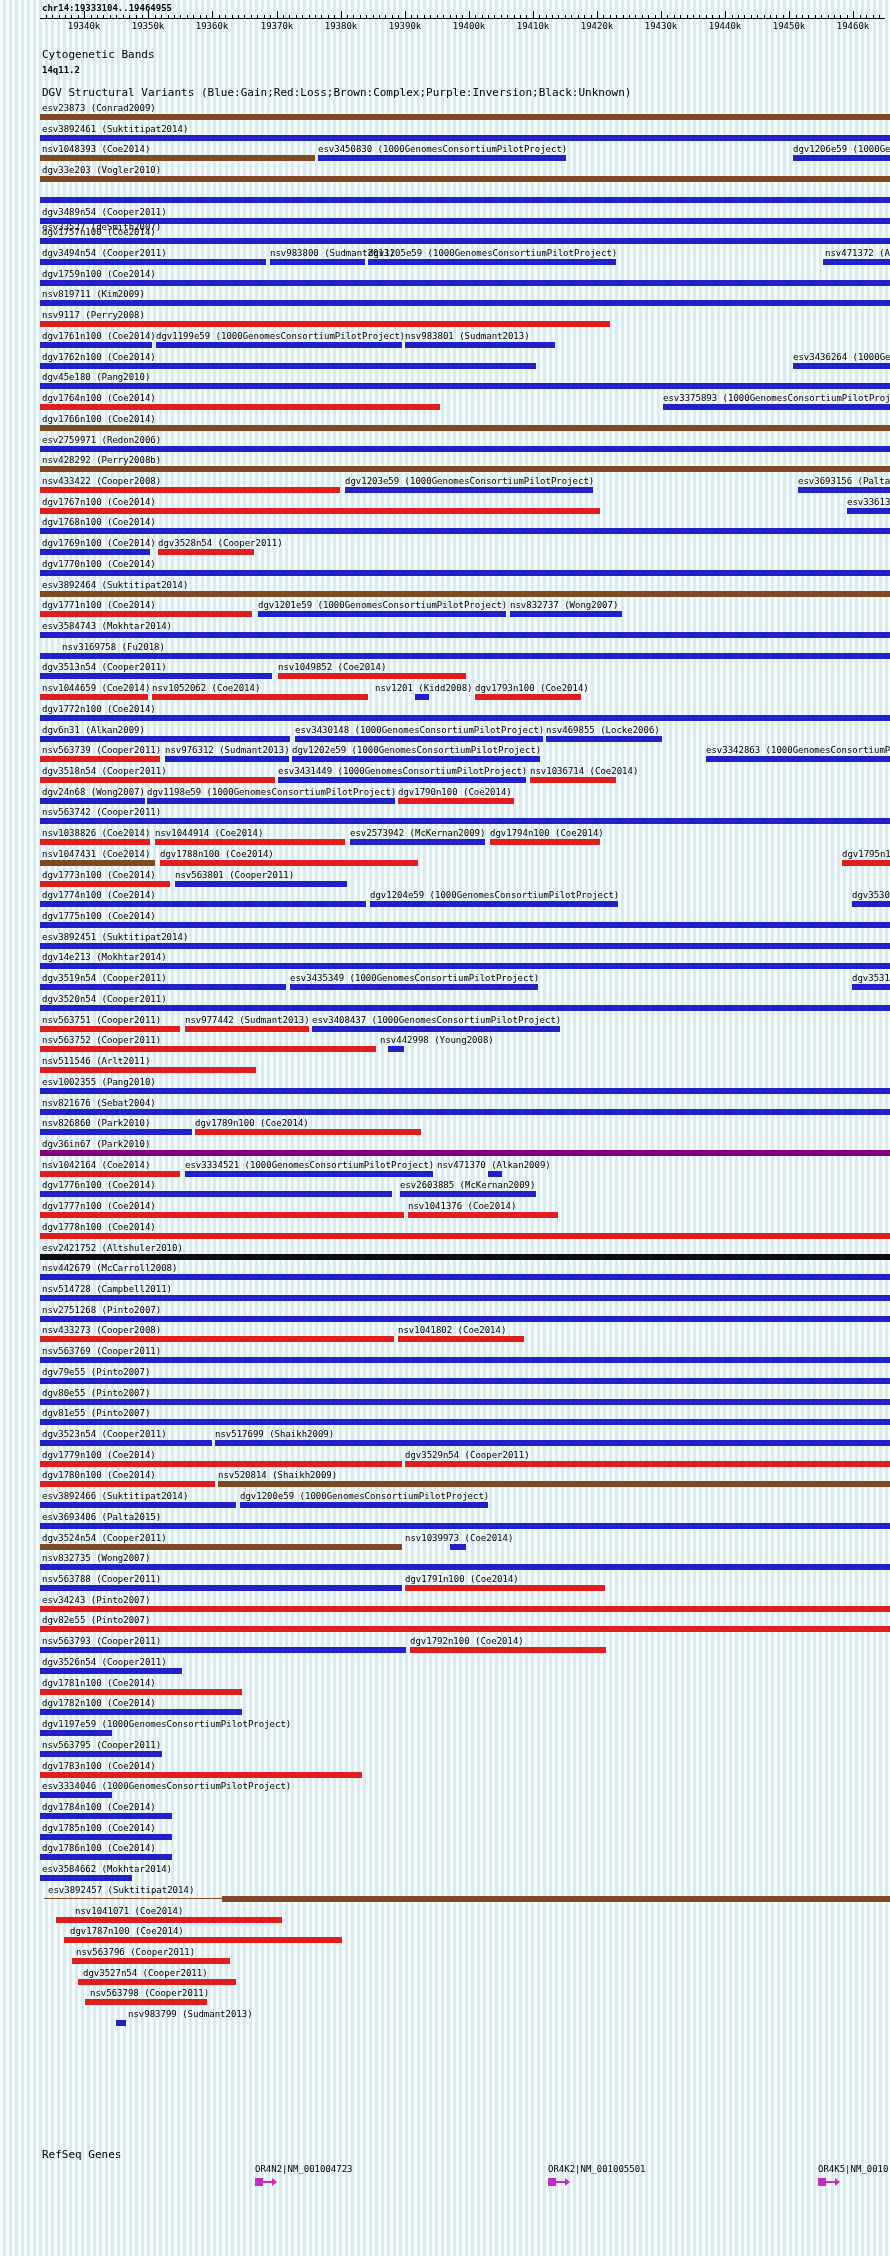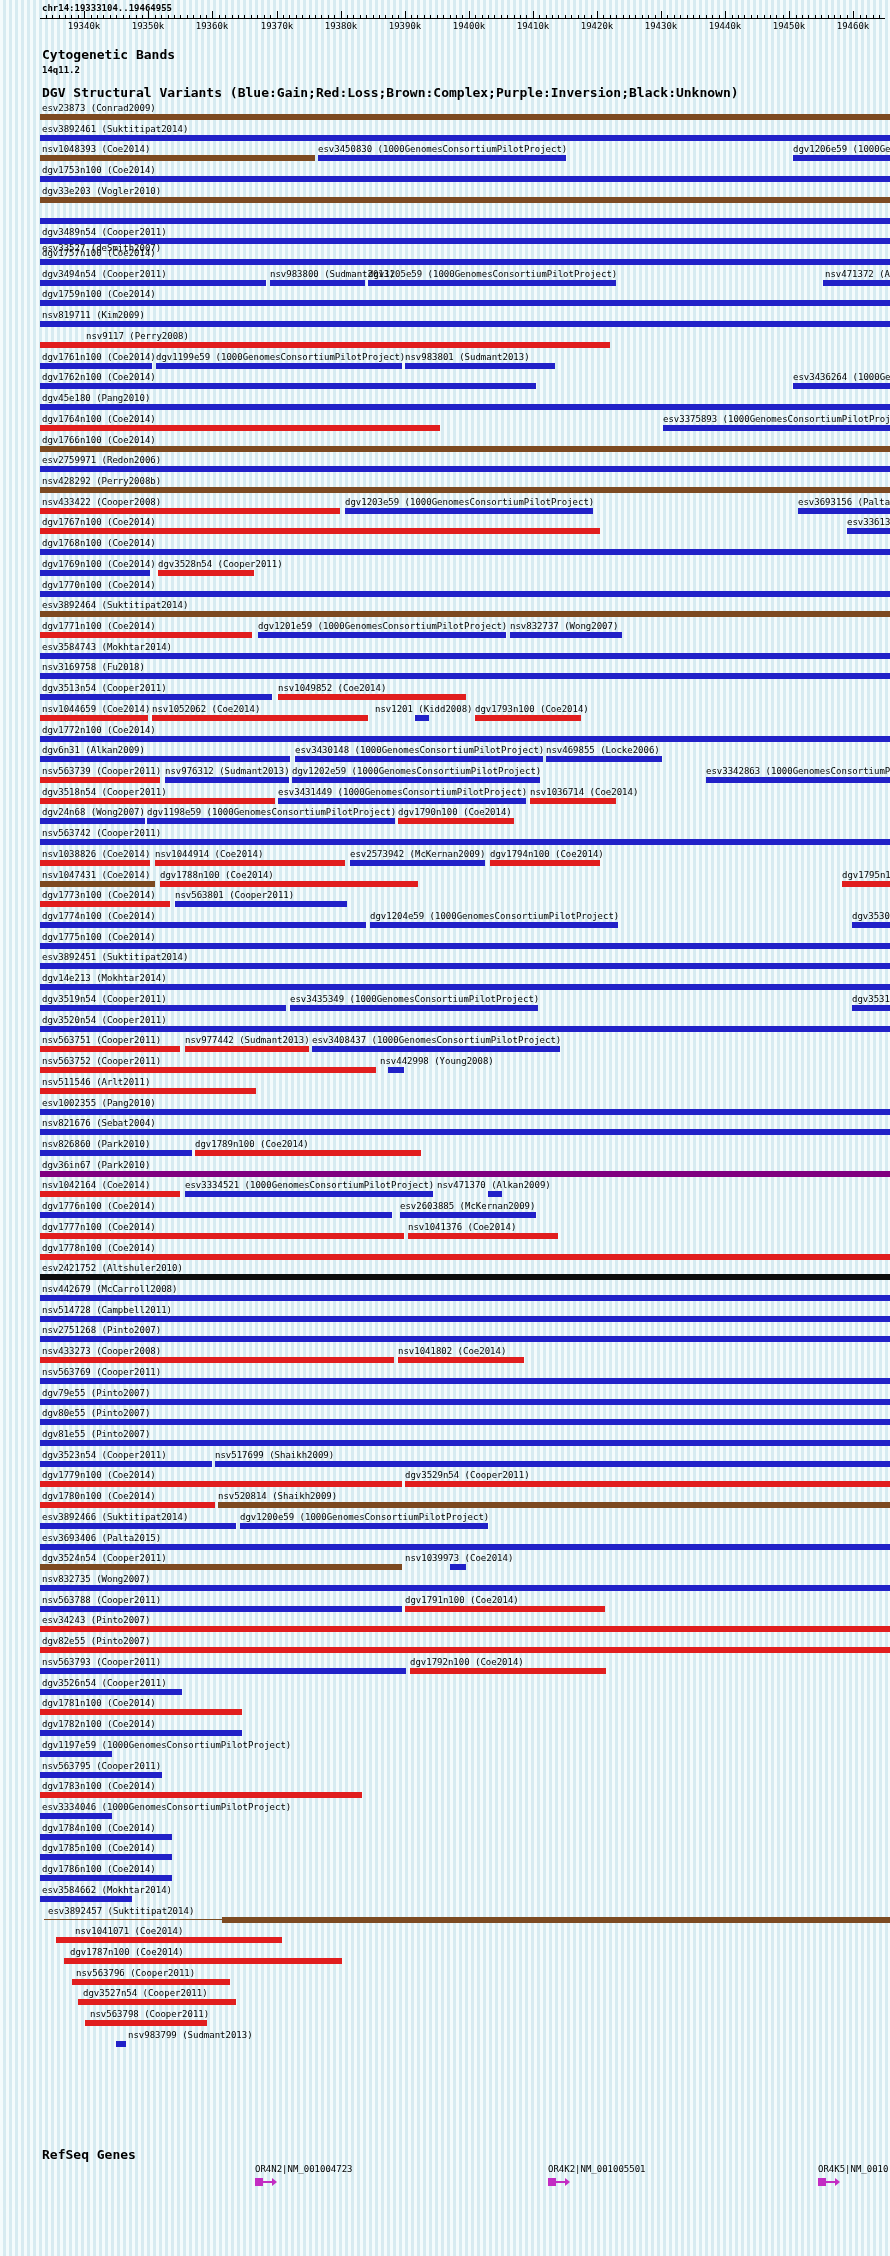--- a/index.html
+++ b/index.html
@@ -8,21 +8,21 @@
     background:repeating-linear-gradient(90deg,#f4fbfc 0px,#f4fbfc 3px,#d7ebf1 3px,#d7ebf1 6px);
     font-family:"DejaVu Sans Mono","Liberation Mono",monospace;color:#000;
   }
   .region-title{position:absolute;top:3px;left:42px;font-size:9px;font-weight:bold;line-height:10px;white-space:pre;}
   .ruler{position:absolute;top:10px;left:0;width:890px;height:26px;}
   .ruler-base{position:absolute;top:8px;left:40px;width:845px;height:1px;background:#000;}
   .tick{position:absolute;width:1px;background:#000;}
   .tick-minor{top:5px;height:4px;}
   .tick-major{top:1px;height:8px;}
   .tick-label{position:absolute;top:11px;font-size:9px;line-height:10px;transform:translateX(-50%);white-space:pre;}
-  .section-title{position:absolute;left:42px;font-size:13px;font-weight:bold;line-height:10px;white-space:pre;}
+  .section-title{position:absolute;left:42px;font-size:11px;font-weight:normal;line-height:10px;white-space:pre;}
   .cyto-title{top:50px;}
   .band-label{position:absolute;left:42px;top:65px;font-size:9px;font-weight:bold;line-height:10px;}
   .dgv-title{top:88px;}
   .rows{position:absolute;top:103px;left:0;width:890px;}
   .vrow{position:relative;height:20.73px;width:890px;}
   .vlabel{position:absolute;top:0;font-size:9px;line-height:10px;white-space:pre;cursor:pointer;}
   .vbar{position:absolute;top:11px;height:6px;cursor:pointer;}
   .vline{position:absolute;top:13px;height:1px;}
   .refseq-title{top:2150px;}
   .genes{position:absolute;top:2164px;left:0;width:890px;height:60px;}
@@ -213,24 +213,20 @@
     </div>
     <div class="vrow">
       <div class="vlabel" style="left: 42px;">nsv1048393 (Coe2014)</div>
       <div class="vbar" style="left: 40px; width: 275px; background: rgb(125, 74, 33);"></div>
       <div class="vlabel" style="left: 318px;">esv3450830 (1000GenomesConsortiumPilotProject)</div>
       <div class="vbar" style="left: 318px; width: 248px; background: rgb(33, 33, 200);"></div>
       <div class="vlabel" style="left: 793px;">dgv1206e59 (1000Ge</div>
       <div class="vbar" style="left: 793px; width: 97px; background: rgb(33, 33, 200);"></div>
     </div>
     <div class="vrow">
-      <div class="vlabel" style="left: 42px;">dgv1753n100 (Coe2014)</div>
-      <div class="vbar" style="left: 40px; width: 850px; background: rgb(33, 33, 200);"></div>
-    </div>
-    <div class="vrow">
       <div class="vlabel" style="left: 42px;">dgv33e203 (Vogler2010)</div>
       <div class="vbar" style="left: 40px; width: 850px; background: rgb(125, 74, 33);"></div>
     </div>
     <div class="vrow">
       <div class="vlabel" style="left: 42px; margin-top: 36px;">esv33527 (deSmith2007)</div>
       <div class="vbar" style="left: 40px; width: 850px; background: rgb(33, 33, 200);"></div>
     </div>
     <div class="vrow">
       <div class="vlabel" style="left: 42px;">dgv3489n54 (Cooper2011)</div>
       <div class="vbar" style="left: 40px; width: 850px; background: rgb(33, 33, 200);"></div>
@@ -251,21 +247,21 @@
     </div>
     <div class="vrow">
       <div class="vlabel" style="left: 42px;">dgv1759n100 (Coe2014)</div>
       <div class="vbar" style="left: 40px; width: 850px; background: rgb(33, 33, 200);"></div>
     </div>
     <div class="vrow">
       <div class="vlabel" style="left: 42px;">nsv819711 (Kim2009)</div>
       <div class="vbar" style="left: 40px; width: 850px; background: rgb(33, 33, 200);"></div>
     </div>
     <div class="vrow">
-      <div class="vlabel" style="left: 42px; margin-left: 44px;">nsv9117 (Perry2008)</div>
+      <div class="vlabel" style="left: 42px;">nsv9117 (Perry2008)</div>
       <div class="vbar" style="left: 40px; width: 570px; background: rgb(225, 30, 30);"></div>
     </div>
     <div class="vrow">
       <div class="vlabel" style="left: 42px;">dgv1761n100 (Coe2014)</div>
       <div class="vbar" style="left: 40px; width: 112px; background: rgb(33, 33, 200);"></div>
       <div class="vlabel" style="left: 156px;">dgv1199e59 (1000GenomesConsortiumPilotProject)</div>
       <div class="vbar" style="left: 156px; width: 246px; background: rgb(33, 33, 200);"></div>
       <div class="vlabel" style="left: 405px;">nsv983801 (Sudmant2013)</div>
       <div class="vbar" style="left: 405px; width: 150px; background: rgb(33, 33, 200);"></div>
     </div>
@@ -335,21 +331,21 @@
       <div class="vlabel" style="left: 258px;">dgv1201e59 (1000GenomesConsortiumPilotProject)</div>
       <div class="vbar" style="left: 258px; width: 248px; background: rgb(33, 33, 200);"></div>
       <div class="vlabel" style="left: 510px;">nsv832737 (Wong2007)</div>
       <div class="vbar" style="left: 510px; width: 112px; background: rgb(33, 33, 200);"></div>
     </div>
     <div class="vrow">
       <div class="vlabel" style="left: 42px;">esv3584743 (Mokhtar2014)</div>
       <div class="vbar" style="left: 40px; width: 850px; background: rgb(33, 33, 200);"></div>
     </div>
     <div class="vrow">
-      <div class="vlabel" style="left: 42px;">nsv3169758 (Fu2018)</div>
+      <div class="vlabel" style="left: 42px; padding-left: 20px;">nsv3169758 (Fu2018)</div>
       <div class="vbar" style="left: 40px; width: 850px; background: rgb(33, 33, 200);"></div>
     </div>
     <div class="vrow">
       <div class="vlabel" style="left: 42px;">dgv3513n54 (Cooper2011)</div>
       <div class="vbar" style="left: 40px; width: 232px; background: rgb(33, 33, 200);"></div>
       <div class="vlabel" style="left: 278px;">nsv1049852 (Coe2014)</div>
       <div class="vbar" style="left: 278px; width: 188px; background: rgb(225, 30, 30);"></div>
     </div>
     <div class="vrow">
       <div class="vlabel" style="left: 42px;">nsv1044659 (Coe2014)</div>

